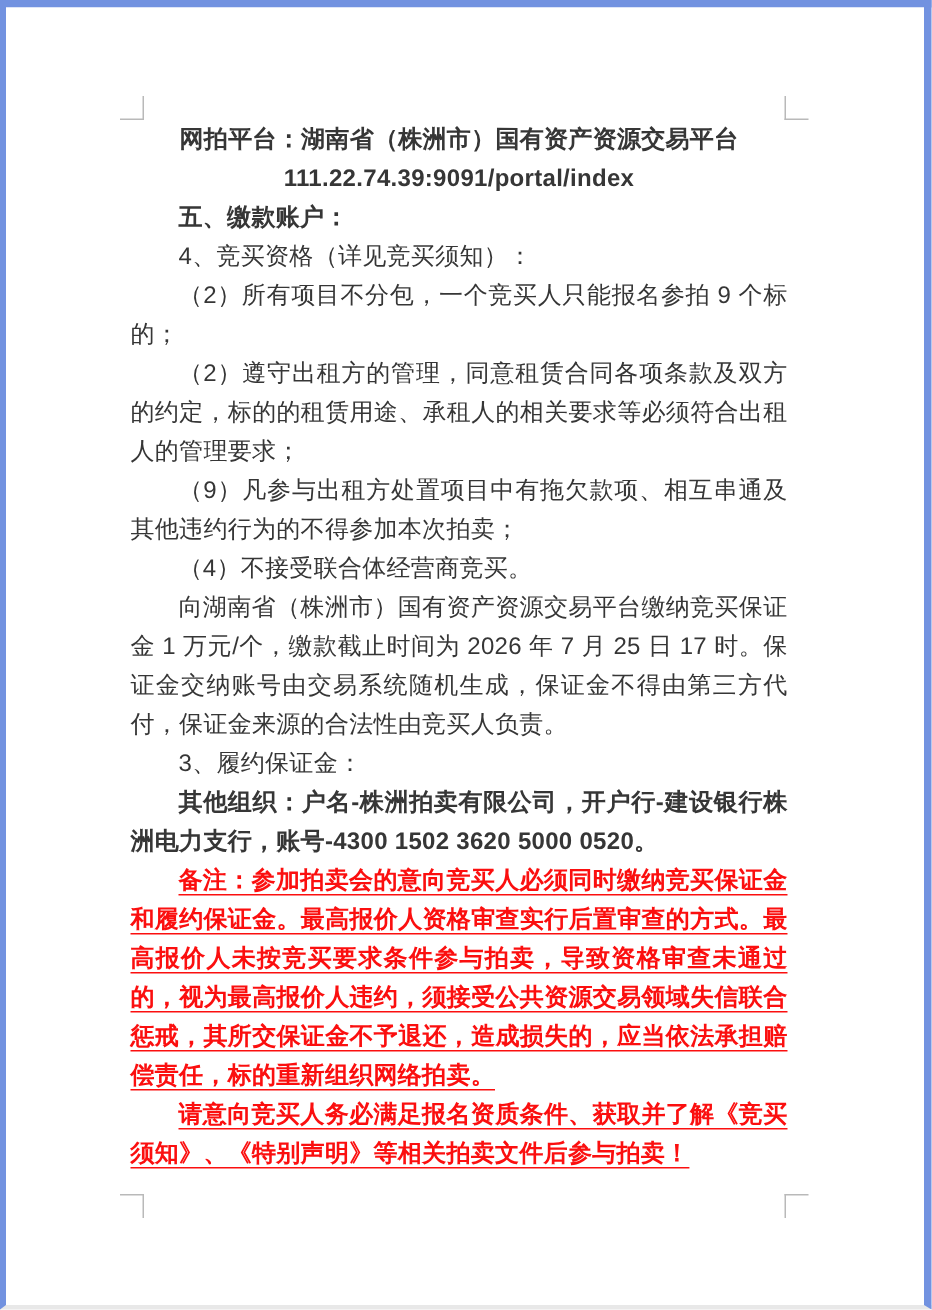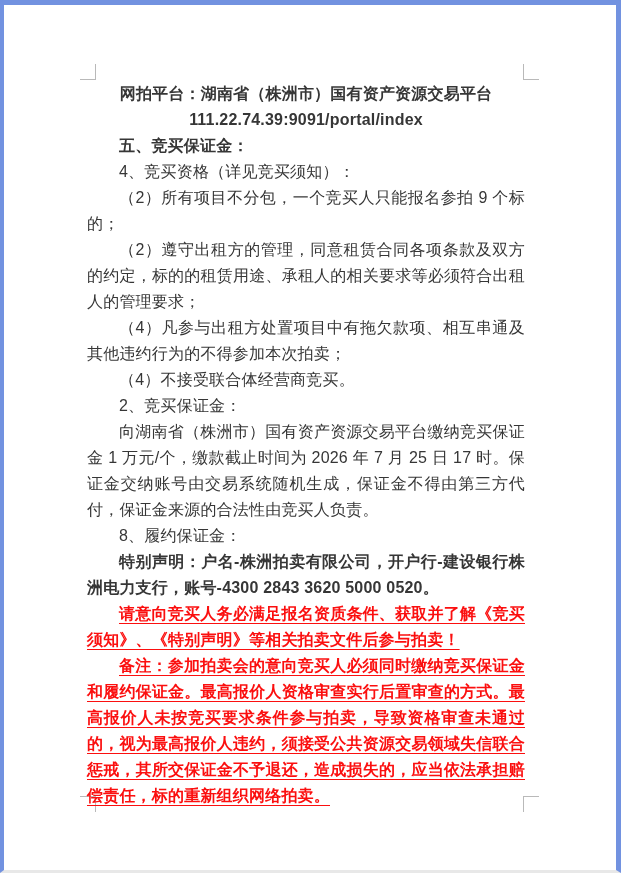--- a/index.html
+++ b/index.html
@@ -55,41 +55,40 @@
     <div class="crop-mark tr"></div>
     <div class="crop-mark bl"></div>
     <div class="crop-mark br"></div>
 
     <div class="doc-text">
 
       <p class="center bold">网拍平台：湖南省（株洲市）国有资产资源交易平台</p>
 
       <p class="center bold"><span class="underline">111.22.74.39:9091/portal/index</span></p>
 
-      <p class="bold">五、竞买保证金：</p>
+      <p class="bold">五、缴款账户：</p>
 
       <p>4、竞买资格（详见竞买须知）：</p>
 
 
       <p><span>（2）</span><span class="underline">所有项目不分包，一个竞买人只能报名参拍 9 个标的；</span></p>
 
       <p>（2）遵守出租方的管理，同意租赁合同各项条款及双方的约定，标的的租赁用途、承租人的相关要求等必须符合出租人的管理要求；</p>
 
-      <p>（4）凡参与出租方处置项目中有拖欠款项、相互串通及其他违约行为的不得参加本次拍卖；</p>
+      <p>（9）凡参与出租方处置项目中有拖欠款项、相互串通及其他违约行为的不得参加本次拍卖；</p>
 
       <p>（4）不接受联合体经营商竞买。</p>
 
-      <p>2、竞买保证金：</p>
 
       <p>向湖南省（株洲市）国有资产资源交易平台缴纳竞买保证金 1 万元/个，缴款截止时间为 2026 年 7 月 25 日 17 时。保证金交纳账号由交易系统随机生成，保证金不得由第三方代付，保证金来源的合法性由竞买人负责。</p>
 
-      <p>8、履约保证金：</p>
+      <p>3、履约保证金：</p>
 
 
-      <p class="bold"><span>特别声明：户名-株洲拍卖有限公司，开户行-建设银行株洲电力支行，账号-</span><span class="underline">4300 2843 3620 5000 0520</span><span>。</span></p>
+      <p class="bold"><span>其他组织：户名-株洲拍卖有限公司，开户行-建设银行株洲电力支行，账号-</span><span class="underline">4300 1502 3620 5000 0520</span><span>。</span></p>
+
+      <p class="red bold red-underline">备注：参加拍卖会的意向竞买人必须同时缴纳竞买保证金和履约保证金。最高报价人资格审查实行后置审查的方式。最高报价人未按竞买要求条件参与拍卖，导致资格审查未通过的，视为最高报价人违约，须接受公共资源交易领域失信联合惩戒，其所交保证金不予退还，造成损失的，应当依法承担赔偿责任，标的重新组织网络拍卖。</p>
 
       <p class="red bold red-underline">请意向竞买人务必满足报名资质条件、获取并了解《竞买须知》、《特别声明》等相关拍卖文件后参与拍卖！</p>
-
-      <p class="red bold red-underline">备注：参加拍卖会的意向竞买人必须同时缴纳竞买保证金和履约保证金。最高报价人资格审查实行后置审查的方式。最高报价人未按竞买要求条件参与拍卖，导致资格审查未通过的，视为最高报价人违约，须接受公共资源交易领域失信联合惩戒，其所交保证金不予退还，造成损失的，应当依法承担赔偿责任，标的重新组织网络拍卖。</p>
 
     </div>
   </div>
 </div>
 
 </body></html>

